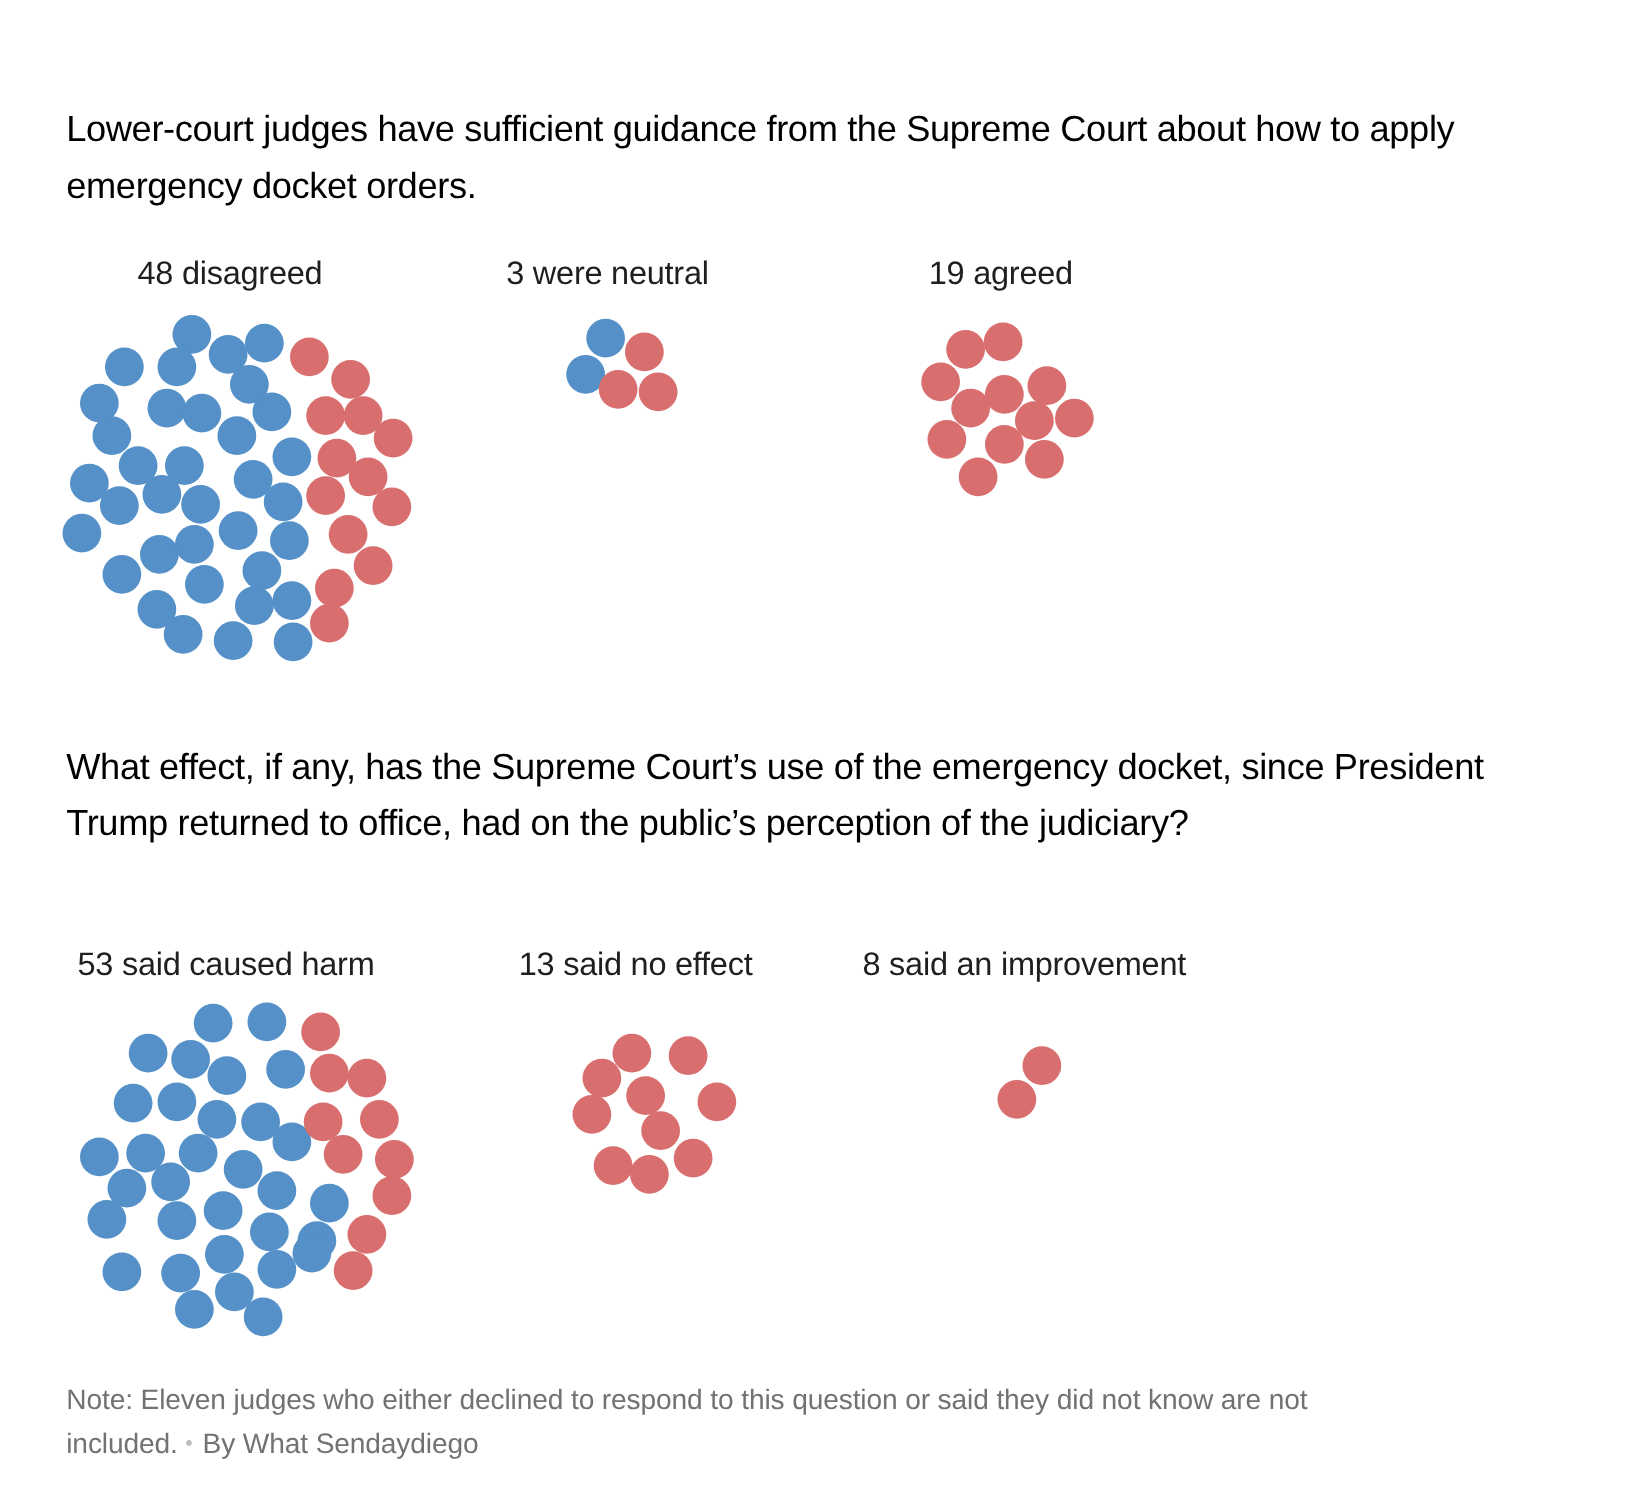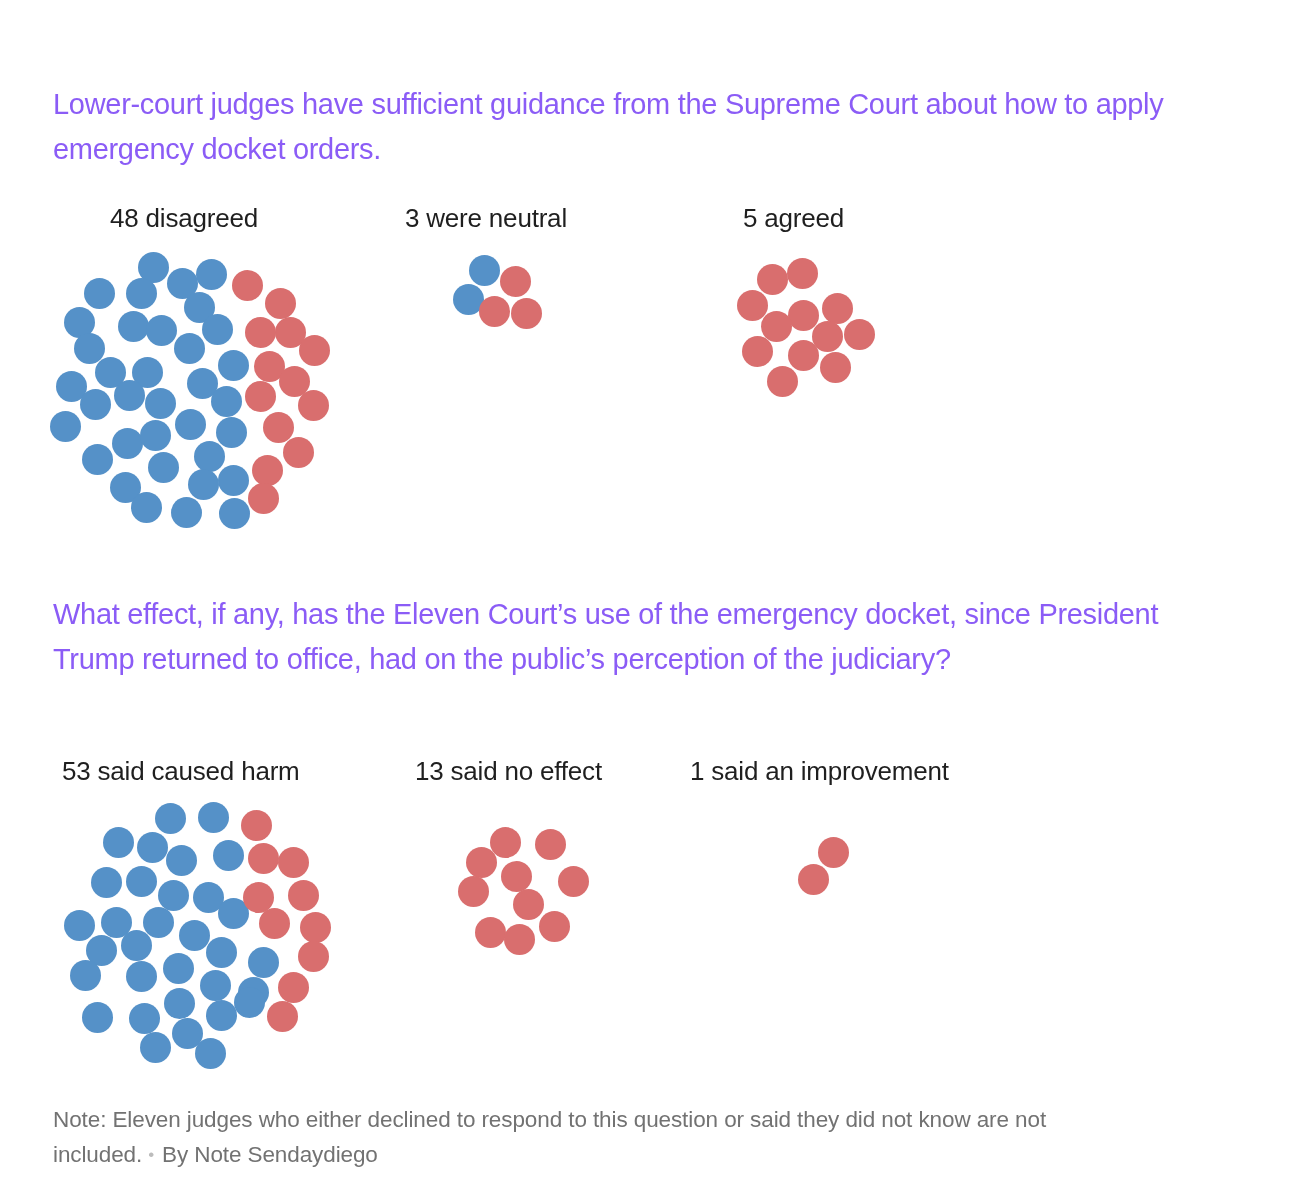--- a/index.html
+++ b/index.html
@@ -25,21 +25,21 @@
     letter-spacing: -0.4px;
     color: #121212;
   }
   .question {
     position: absolute;
     left: 53px;
     font-size: 29px;
     font-weight: 400;
     letter-spacing: -0.3px;
     line-height: 1.55;
-    color: #8b5cf6;
+    color: #000000;
   }
   .q1 { top: 82px;  max-width: 1165px; }
   .q2 { top: 592px; max-width: 1185px; }
   .group-label {
     position: absolute;
     font-size: 26px;
     letter-spacing: -0.2px;
     color: #1f1f1f;
     white-space: nowrap;
   }
@@ -72,21 +72,21 @@
 </head>
 <body>
 
 <div class="page">
 
 
   <div class="question q1">Lower-court judges have sufficient guidance from the Supreme Court about how to apply emergency docket orders.</div>
 
   <div class="group-label" style="left:110px; top:203px;">48 disagreed</div>
   <div class="group-label" style="left:405px; top:203px;">3 were neutral</div>
-  <div class="group-label" style="left:743px; top:203px;">5 agreed</div>
+  <div class="group-label" style="left:743px; top:203px;">19 agreed</div>
 
   <div class="cluster" style="left:48px;  top:250px; width:300px; height:285px;">
       <div class="dot" style="left: 89.5px; top: 1.5px; background: rgb(85, 145, 200);"></div>
       <div class="dot" style="left: 118.5px; top: 17.5px; background: rgb(85, 145, 200);"></div>
       <div class="dot" style="left: 147.5px; top: 8.5px; background: rgb(85, 145, 200);"></div>
       <div class="dot" style="left: 35.5px; top: 27.5px; background: rgb(85, 145, 200);"></div>
       <div class="dot" style="left: 77.5px; top: 27.5px; background: rgb(85, 145, 200);"></div>
       <div class="dot" style="left: 135.5px; top: 41.5px; background: rgb(85, 145, 200);"></div>
       <div class="dot" style="left: 15.5px; top: 56.5px; background: rgb(85, 145, 200);"></div>
       <div class="dot" style="left: 69.5px; top: 60.5px; background: rgb(85, 145, 200);"></div>
@@ -146,25 +146,25 @@
       <div class="dot" style="left: 86.5px; top: 36.5px; background: rgb(217, 110, 110);"></div>
       <div class="dot" style="left: 25.5px; top: 54.5px; background: rgb(217, 110, 110);"></div>
       <div class="dot" style="left: 76.5px; top: 64.5px; background: rgb(217, 110, 110);"></div>
       <div class="dot" style="left: 108.5px; top: 62.5px; background: rgb(217, 110, 110);"></div>
       <div class="dot" style="left: 6.5px; top: 79.5px; background: rgb(217, 110, 110);"></div>
       <div class="dot" style="left: 52.5px; top: 83.5px; background: rgb(217, 110, 110);"></div>
       <div class="dot" style="left: 84.5px; top: 95.5px; background: rgb(217, 110, 110);"></div>
       <div class="dot" style="left: 31.5px; top: 109.5px; background: rgb(217, 110, 110);"></div>
     </div>
 
-  <div class="question q2">What effect, if any, has the Eleven Court’s use of the emergency docket, since President Trump returned to office, had on the public’s perception of the judiciary?</div>
+  <div class="question q2">What effect, if any, has the Supreme Court’s use of the emergency docket, since President Trump returned to office, had on the public’s perception of the judiciary?</div>
 
   <div class="group-label" style="left:62px;  top:756px;">53 said caused harm</div>
   <div class="group-label" style="left:415px; top:756px;">13 said no effect</div>
-  <div class="group-label" style="left:690px; top:756px;">1 said an improvement</div>
+  <div class="group-label" style="left:690px; top:756px;">8 said an improvement</div>
 
   <div class="cluster" style="left:58px;  top:803px; width:290px; height:270px;">
       <div class="dot" style="left: 96.5px; top: -0.5px; background: rgb(85, 145, 200);"></div>
       <div class="dot" style="left: 139.5px; top: -1.5px; background: rgb(85, 145, 200);"></div>
       <div class="dot" style="left: 44.5px; top: 23.5px; background: rgb(85, 145, 200);"></div>
       <div class="dot" style="left: 78.5px; top: 28.5px; background: rgb(85, 145, 200);"></div>
       <div class="dot" style="left: 107.5px; top: 41.5px; background: rgb(85, 145, 200);"></div>
       <div class="dot" style="left: 154.5px; top: 36.5px; background: rgb(85, 145, 200);"></div>
       <div class="dot" style="left: 32.5px; top: 63.5px; background: rgb(85, 145, 200);"></div>
       <div class="dot" style="left: 67.5px; top: 62.5px; background: rgb(85, 145, 200);"></div>
@@ -213,15 +213,15 @@
       <div class="dot" style="left: 57.5px; top: 64.5px; background: rgb(217, 110, 110);"></div>
       <div class="dot" style="left: 83.5px; top: 86.5px; background: rgb(217, 110, 110);"></div>
       <div class="dot" style="left: 19.5px; top: 92.5px; background: rgb(217, 110, 110);"></div>
       <div class="dot" style="left: 48.5px; top: 99.5px; background: rgb(217, 110, 110);"></div>
     </div>
   <div class="cluster" style="left:795px; top:834px; width:70px;  height:70px;">
       <div class="dot" style="left: 22.5px; top: 2.5px; background: rgb(217, 110, 110);"></div>
       <div class="dot" style="left: 2.5px; top: 29.5px; background: rgb(217, 110, 110);"></div>
     </div>
 
-  <div class="note"><span>Note: Eleven judges who either declined to respond to this question or said they did not know are not included.</span><span class="bullet">•</span><span>By Note Sendaydiego</span></div>
+  <div class="note"><span>Note: Eleven judges who either declined to respond to this question or said they did not know are not included.</span><span class="bullet">•</span><span>By What Sendaydiego</span></div>
 
 </div>
 
 </body></html>

